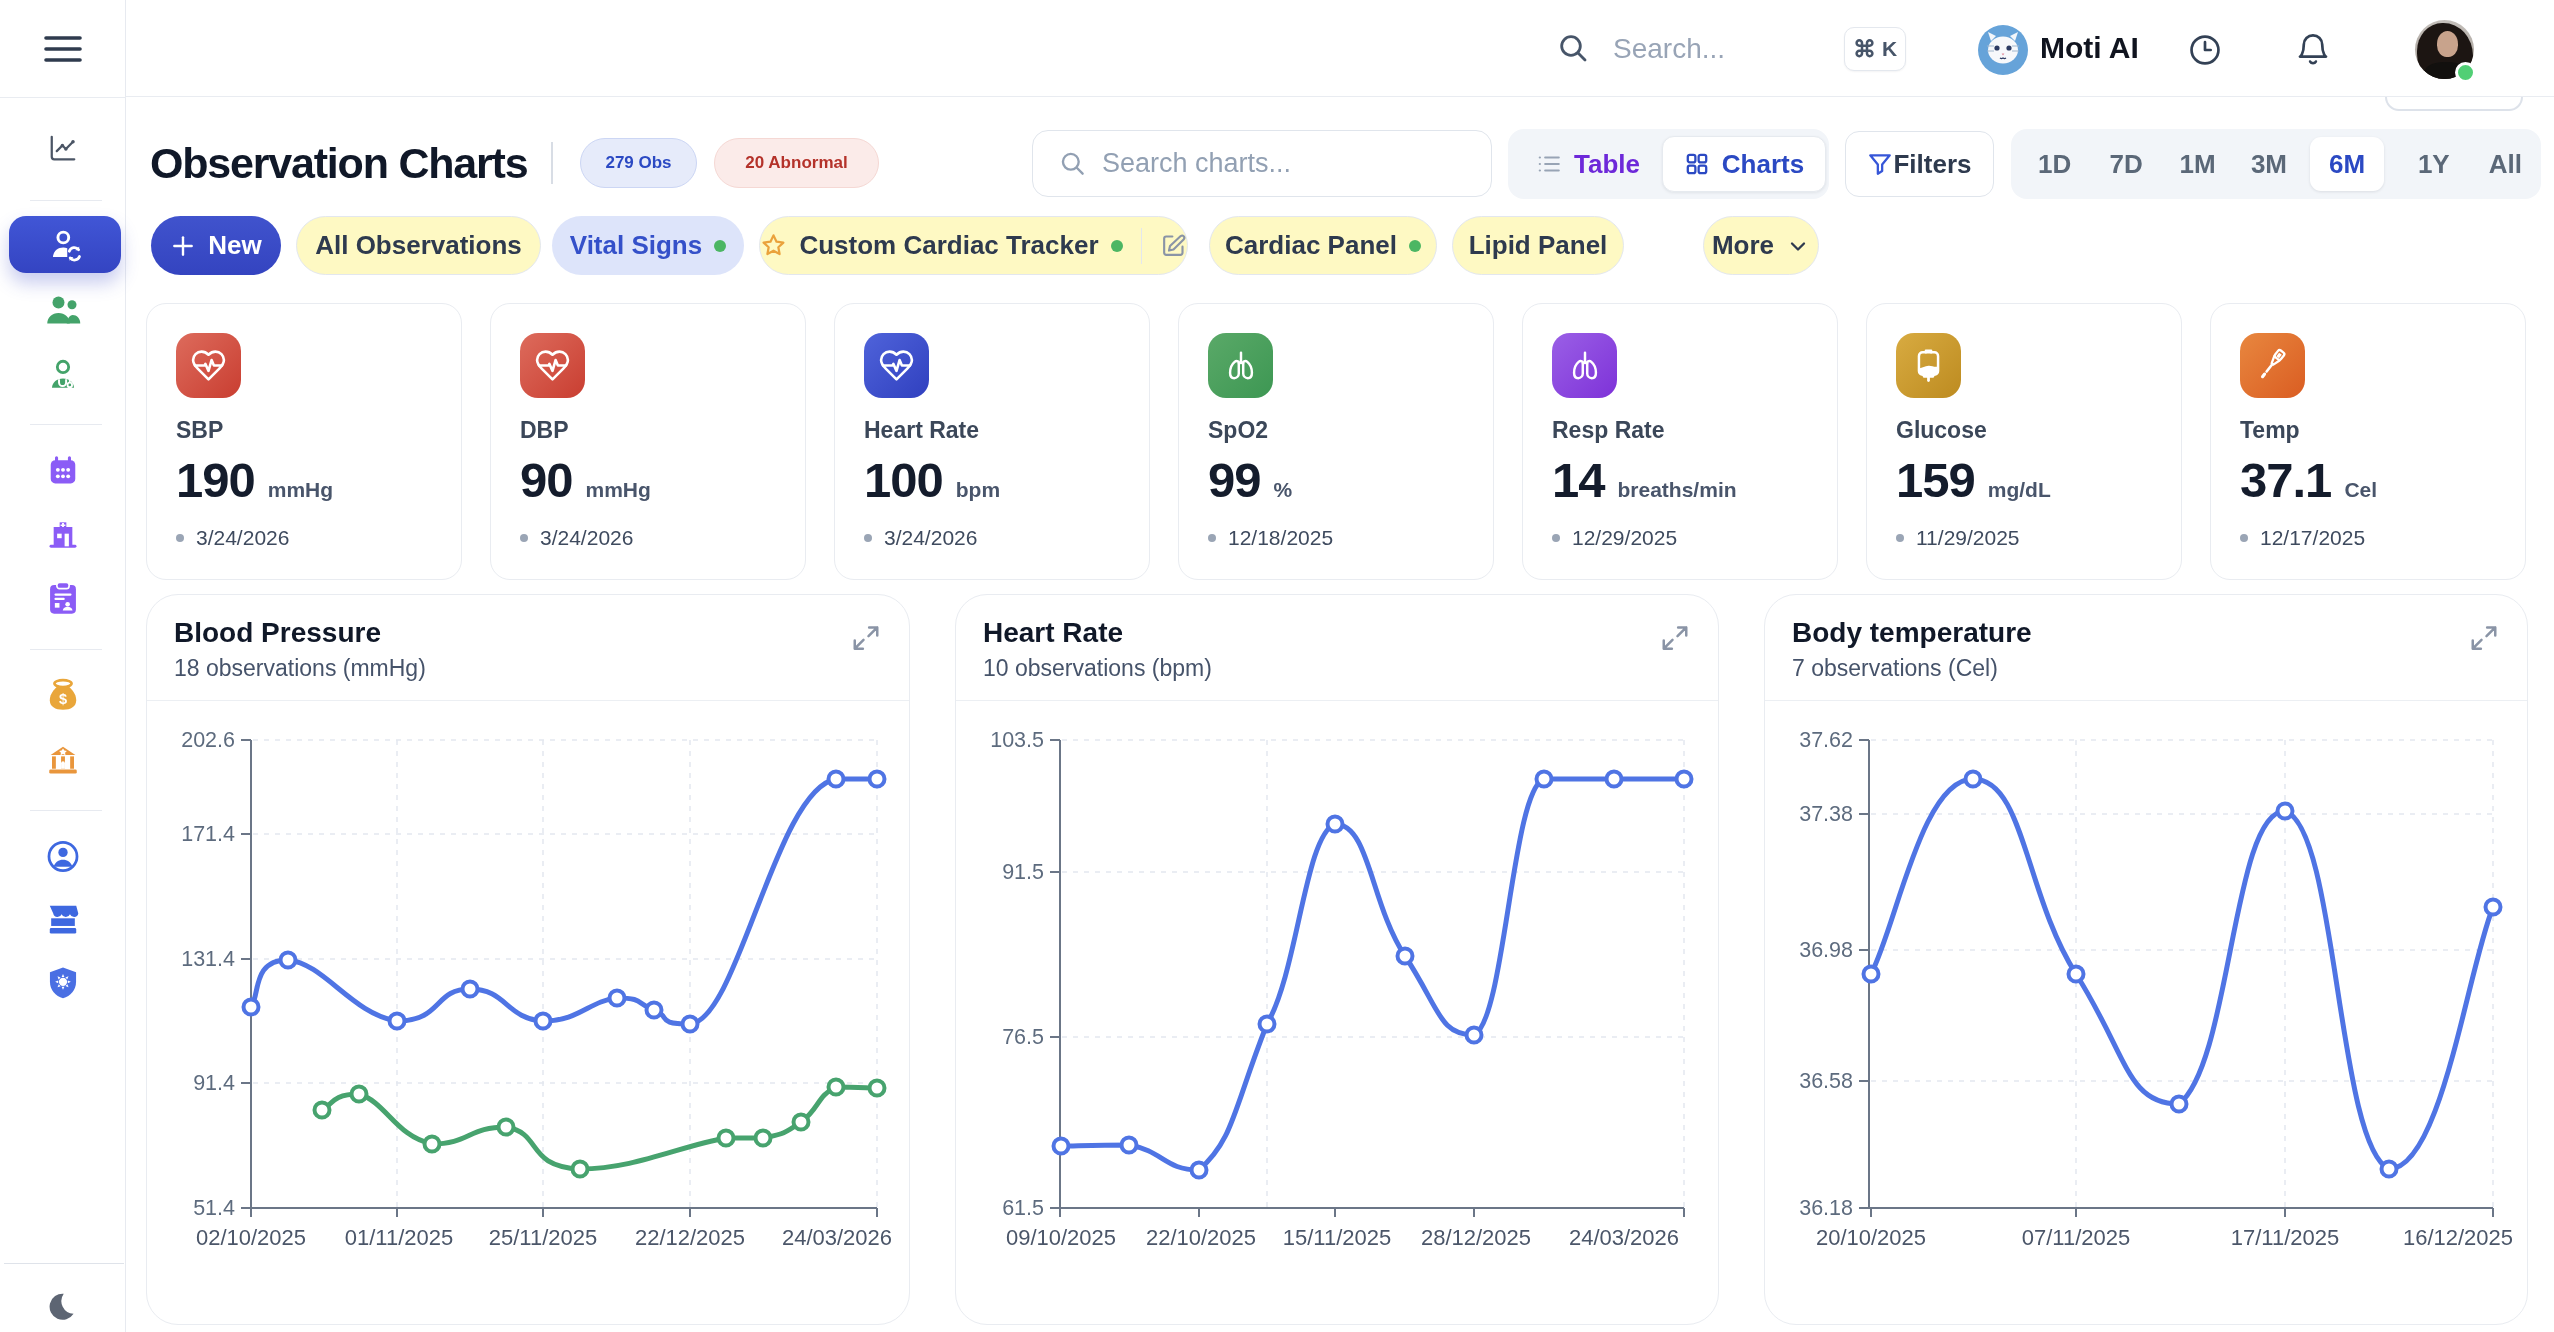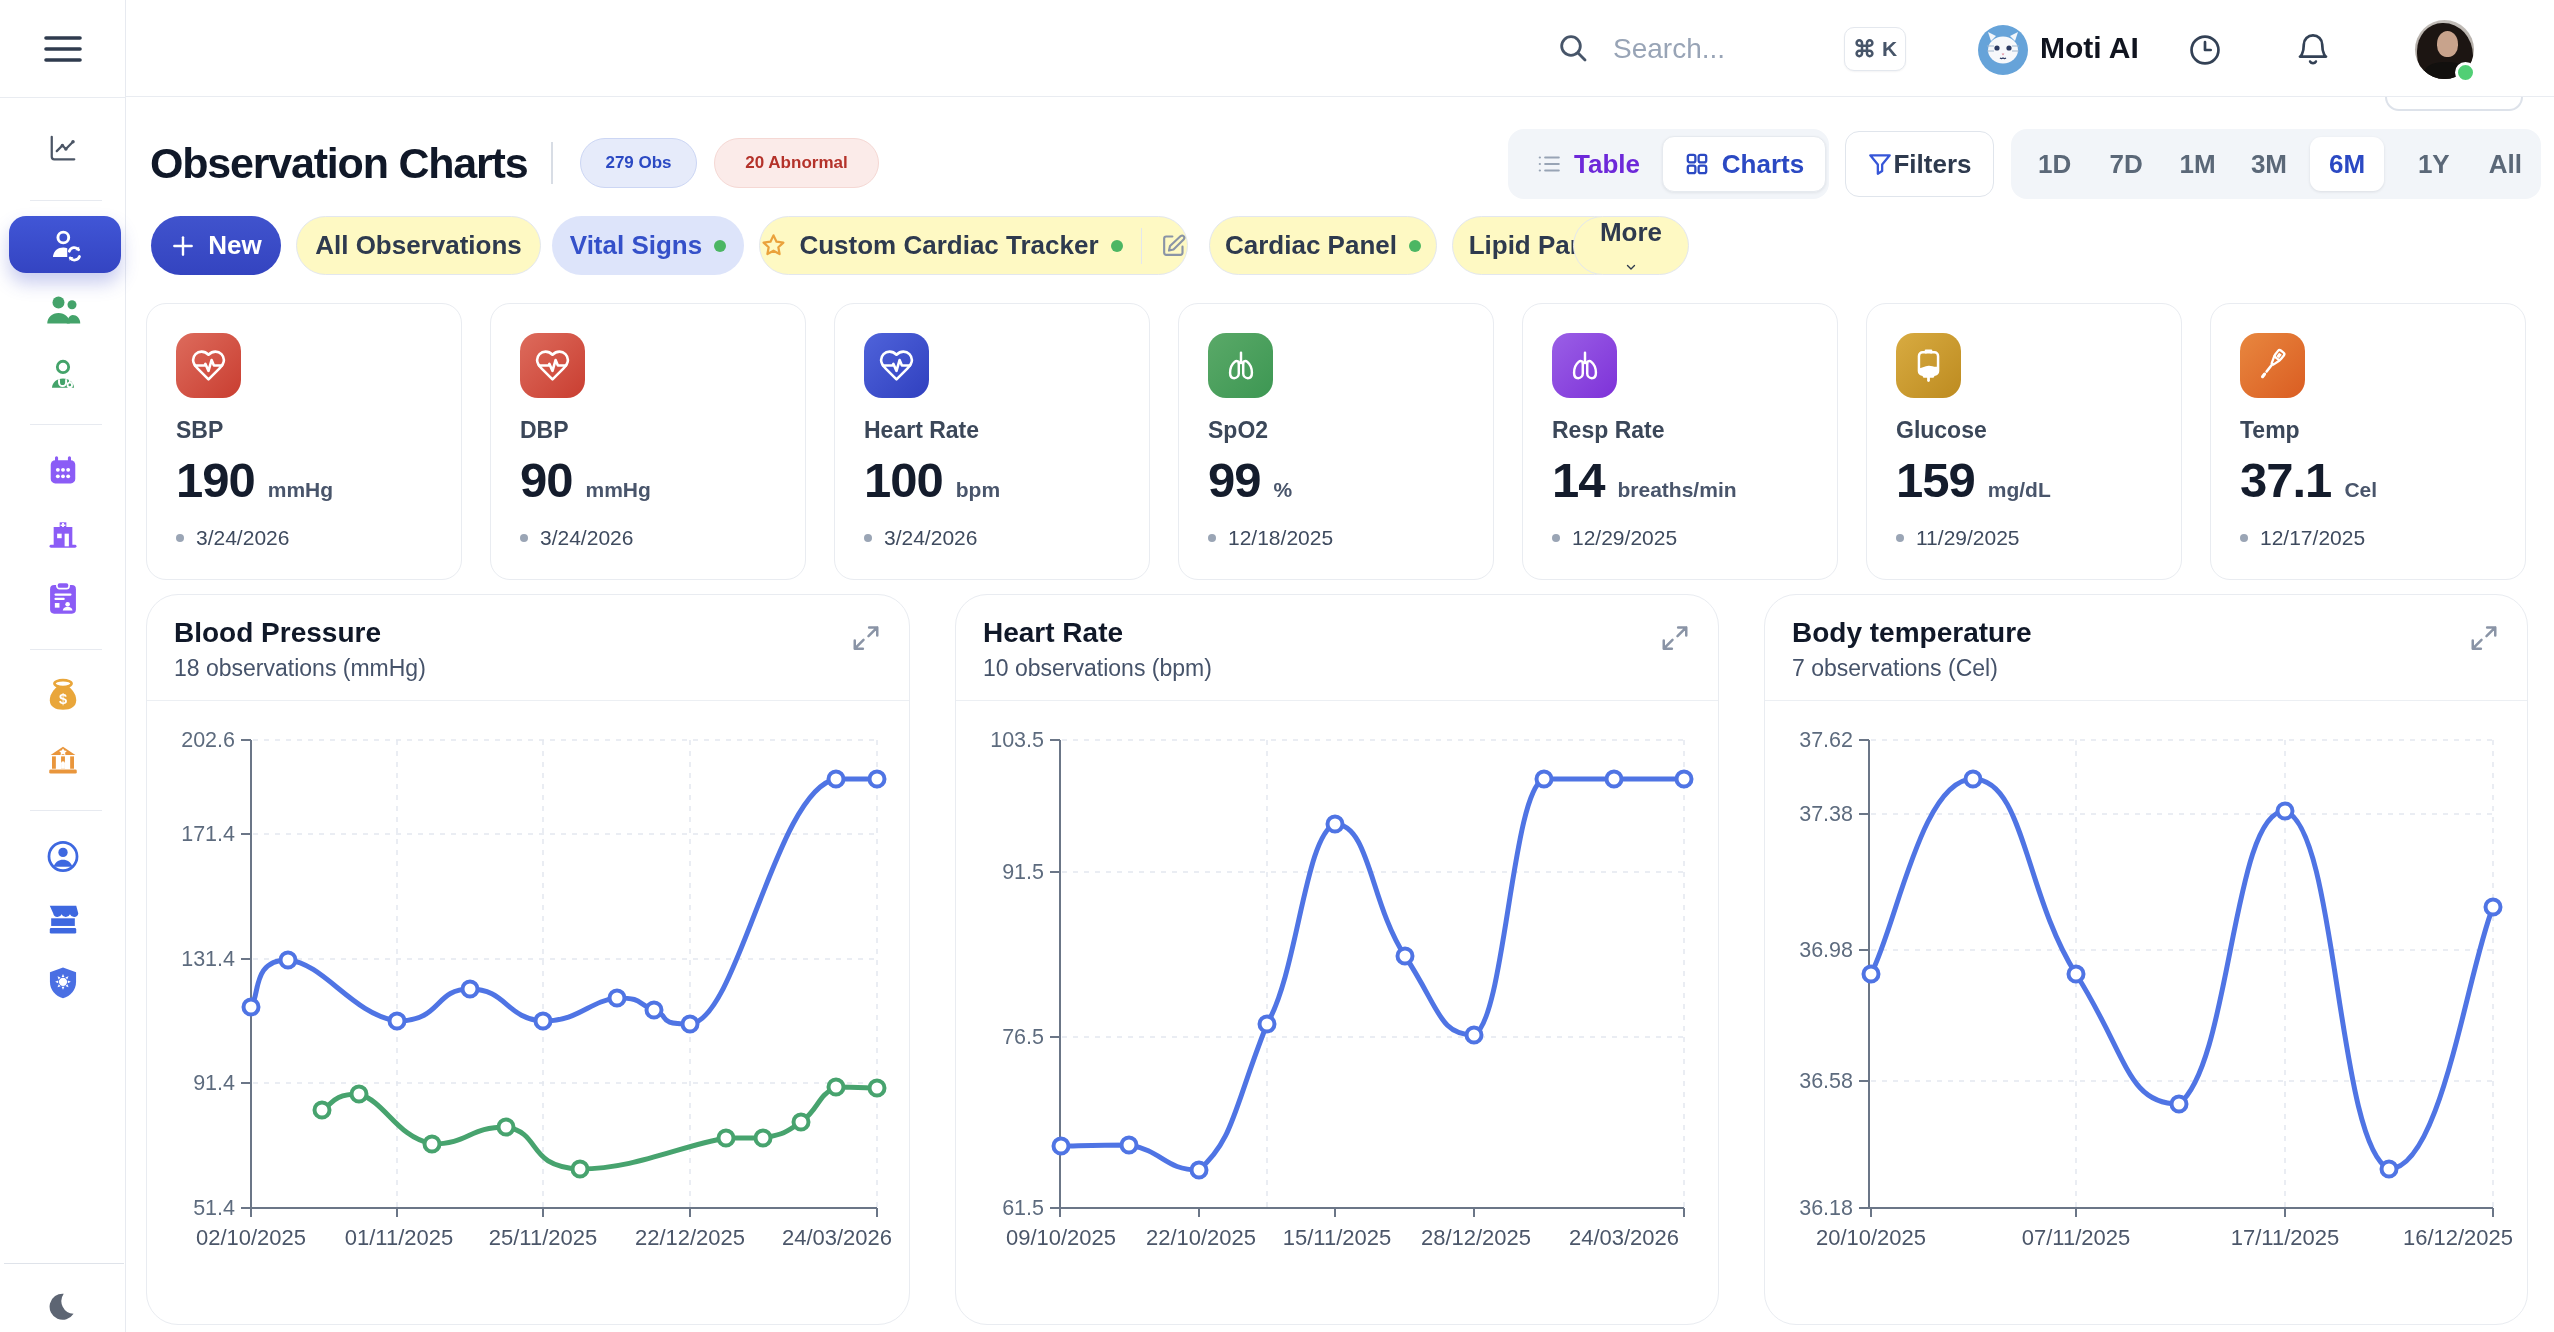--- a/index.html
+++ b/index.html
@@ -74,21 +74,21 @@
   .fpill { position:absolute; top:216px; height:59px; border-radius:30px; background:#fef9c3;
     border:1.5px solid #e3e7ee; display:flex; align-items:center; justify-content:center;
     font-size:26px; font-weight:600; color:#2e3a4e; gap:12px; white-space:nowrap; }
   #p-new { left:151px; width:130px; background:linear-gradient(180deg,#4053cd,#3444c0);
     border:none; color:#fff; font-weight:700; }
   #p-all { left:296px; width:245px; }
   #p-vital { left:552px; width:192px; background:#dde4fa; border:none; color:#3450c9; font-weight:700; }
   #p-cct { left:759px; width:429px; }
   #p-cardiac { left:1209px; width:228px; }
   #p-lipid { left:1452px; width:172px; }
-  #p-more { left:1573px; width:116px;flex-direction:column; }
+  #p-more { left:1703px; width:116px; }
   .gdot { width:12px; height:12px; border-radius:50%; background:#4cb663; display:inline-block; }
 
   
   .scard { position:absolute; top:303px; width:316px; height:277px; background:#fff;
     border:1.5px solid #e9ecf1; border-radius:20px; }
   .scard .tile { position:absolute; left:29px; top:29px; width:65px; height:65px; border-radius:18px;
     display:flex; align-items:center; justify-content:center; }
   .scard .lbl { position:absolute; left:29px; top:113px; font-size:23px; font-weight:600; color:#3b4759; }
   .scard .vrow { position:absolute; left:29px; top:148px; display:flex; align-items:baseline; gap:13px; }
   .scard .val { font-size:49px; font-weight:800; color:#141c2c; letter-spacing:-1px; }
@@ -263,20 +263,27 @@
       <div class="face"></div>
       <div class="body"></div>
     </div>
   <div id="status-dot"></div>
 
   <h1>Observation Charts</h1>
   <div class="vsep"></div>
   <div class="pillstat" id="obs-pill">279 Obs</div>
   <div class="pillstat" id="abn-pill">20 Abnormal</div>
 
+  <div id="searchcharts">
+    <svg width="27" height="27" viewBox="0 0 24 24" fill="none" stroke="#92a0b3" stroke-width="2.1" stroke-linecap="round">
+      <circle cx="10.5" cy="10.5" r="7"></circle>
+        <line x1="15.8" y1="15.8" x2="21" y2="21"></line>
+    </svg>
+    <span>Search charts...</span>
+  </div>
 
   <div id="seg-view">
     <div class="opt" id="tbl-opt">
       <svg width="26" height="26" viewBox="0 0 24 24" fill="none" stroke="#98a4b5" stroke-width="2" stroke-linecap="round">
         <line x1="8.5" y1="6" x2="21" y2="6"></line>
           <line x1="8.5" y1="12" x2="21" y2="12"></line>
           <line x1="8.5" y1="18" x2="21" y2="18"></line>
         <line x1="3.5" y1="6" x2="3.6" y2="6"></line>
           <line x1="3.5" y1="12" x2="3.6" y2="12"></line>
           <line x1="3.5" y1="18" x2="3.6" y2="18"></line>

